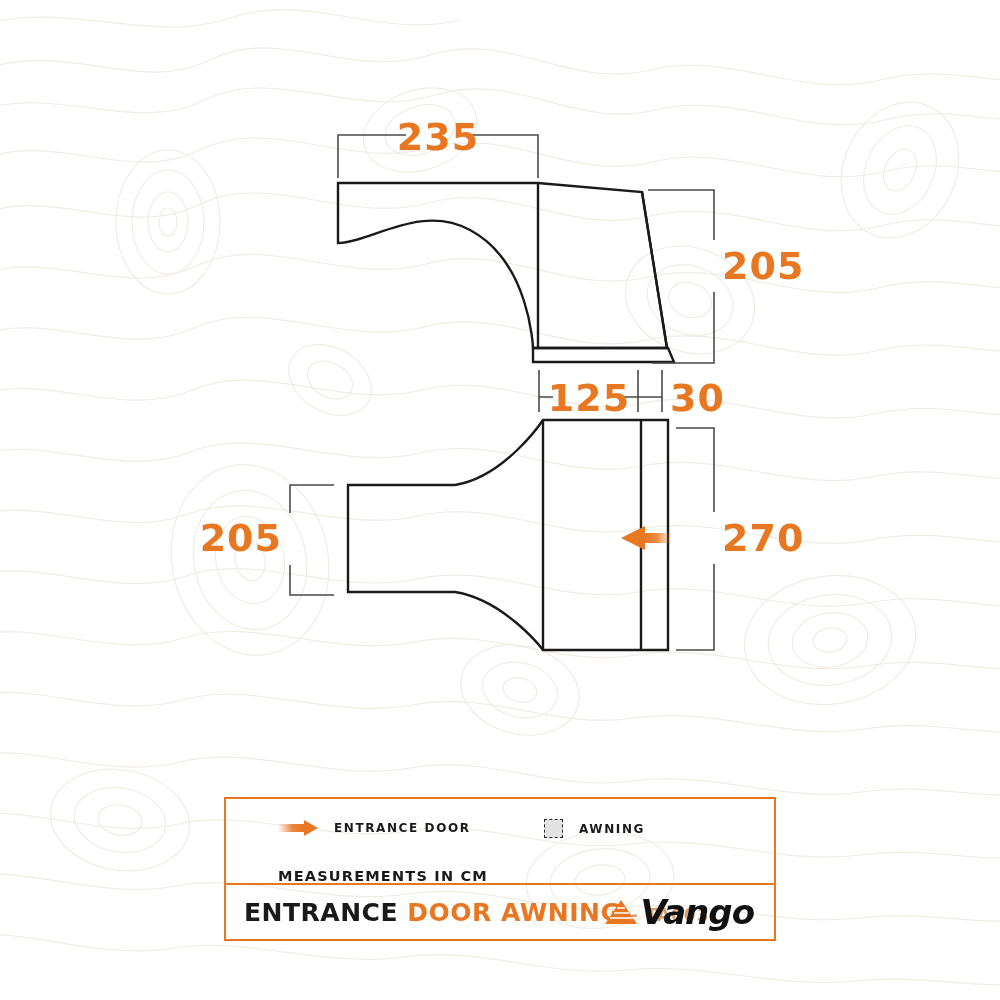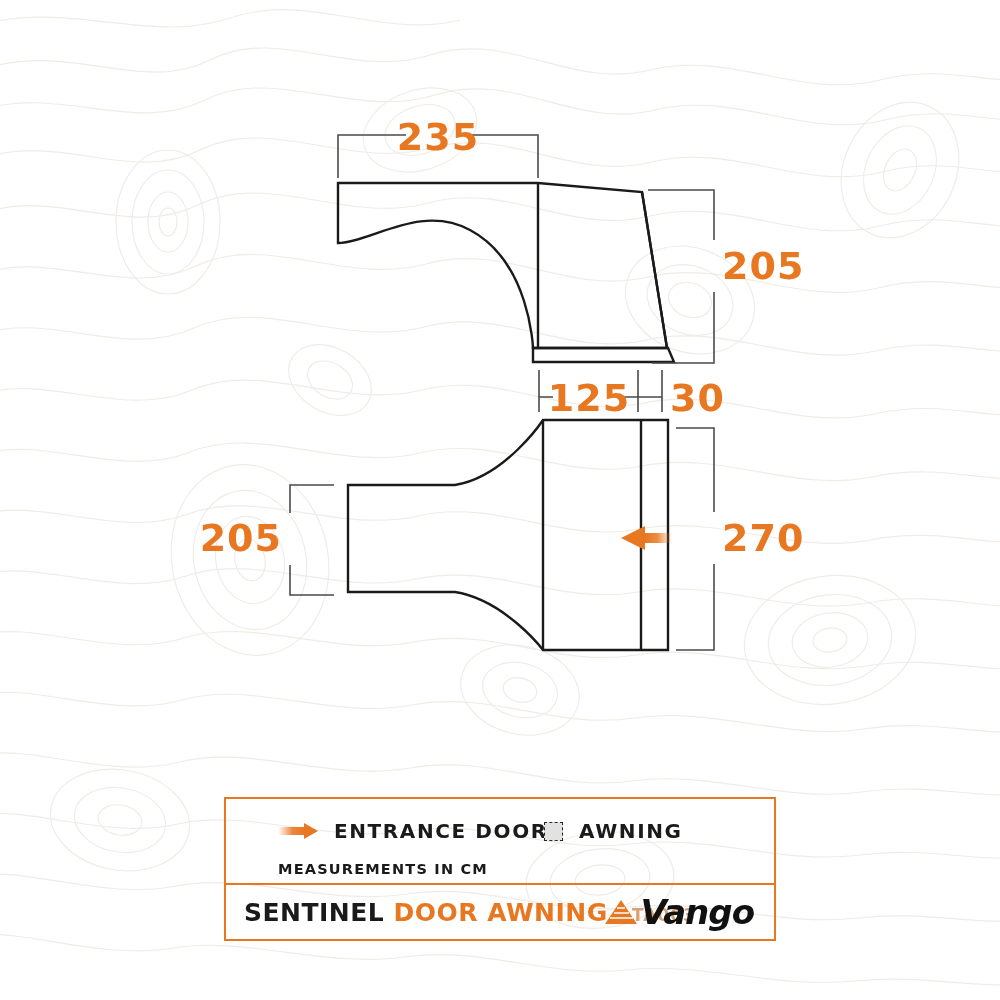--- a/index.html
+++ b/index.html
@@ -71,21 +71,21 @@
   .legend-entry {
     position: absolute;
     display: flex;
     align-items: center;
   }
   #legend-entrance { left: 52px; top: 20px; }
   #legend-bedroom  { left: 318px; top: 20px; }
   .legend-label {
     font-family: "DejaVu Sans", sans-serif;
     font-weight: bold;
-    font-size: 20px;
+    font-size: 12px;
     letter-spacing: 1.6px;
     color: #1a1a1a;
     white-space: nowrap;
   }
   .door-arrow-ico {
     width: 40px;
     height: 18px;
     margin-right: 16px;
     flex: 0 0 auto;
   }
@@ -94,21 +94,21 @@
     height: 19px;
     margin-right: 16px;
     border: 1.8px dashed #262626;
     background: #e2e2e2;
     box-sizing: border-box;
     flex: 0 0 auto;
   }
   #measure-note {
     position: absolute;
     left: 52px;
-    top: 62px;
+    top: 69px;
     font-family: "DejaVu Sans", sans-serif;
     font-weight: bold;
     font-size: 14.5px;
     letter-spacing: 1.2px;
     color: #1a1a1a;
     white-space: nowrap;
   }
   #legend-bottom {
     position: relative;
     height: 54px;
@@ -323,21 +323,21 @@
       <div class="legend-entry" id="legend-bedroom">
         <span class="bedroom-ico"></span>
         <span class="legend-label">AWNING</span>
       </div>
 
       <div id="measure-note">MEASUREMENTS IN CM</div>
     </div>
 
     <div id="legend-bottom">
       <div id="model-title">
-        <span class="t-name">SENTINEL</span><span>&nbsp;</span><span class="t-type">DOOR AWNING</span><span>&nbsp;</span><span class="t-code">- TA003</span>
+        <span class="t-name">ENTRANCE</span><span>&nbsp;</span><span class="t-type">DOOR AWNING</span><span>&nbsp;</span><span class="t-code">- TA003</span>
       </div>
 
       <div id="brand-logo">
         <svg id="brand-mark" viewBox="0 0 34 26" xmlns="http://www.w3.org/2000/svg">
           <path d="M17,1 L33,25 L1,25 Z" fill="#E87722"></path>
           <path d="M17,1 L33,25 L24,25 Z" fill="#ffffff" opacity="0.0"></path>
           <path d="M13,9 L21,9 M10,14 L25,14 M6,19 L29,19" stroke="#ffffff" stroke-width="1.6" fill="none"></path>
         </svg>
         <span id="brand-word">Vango</span>
       </div>

